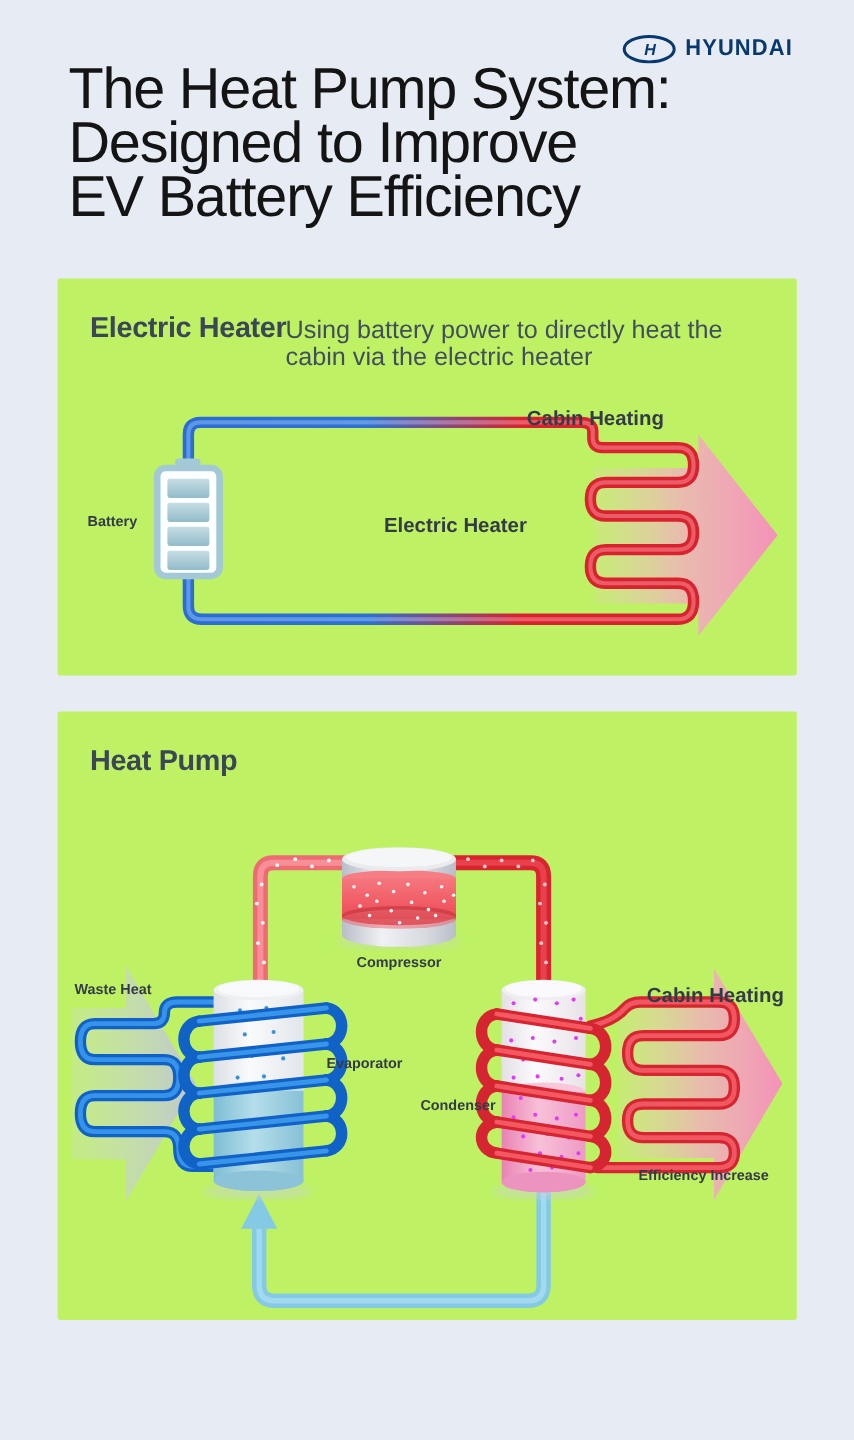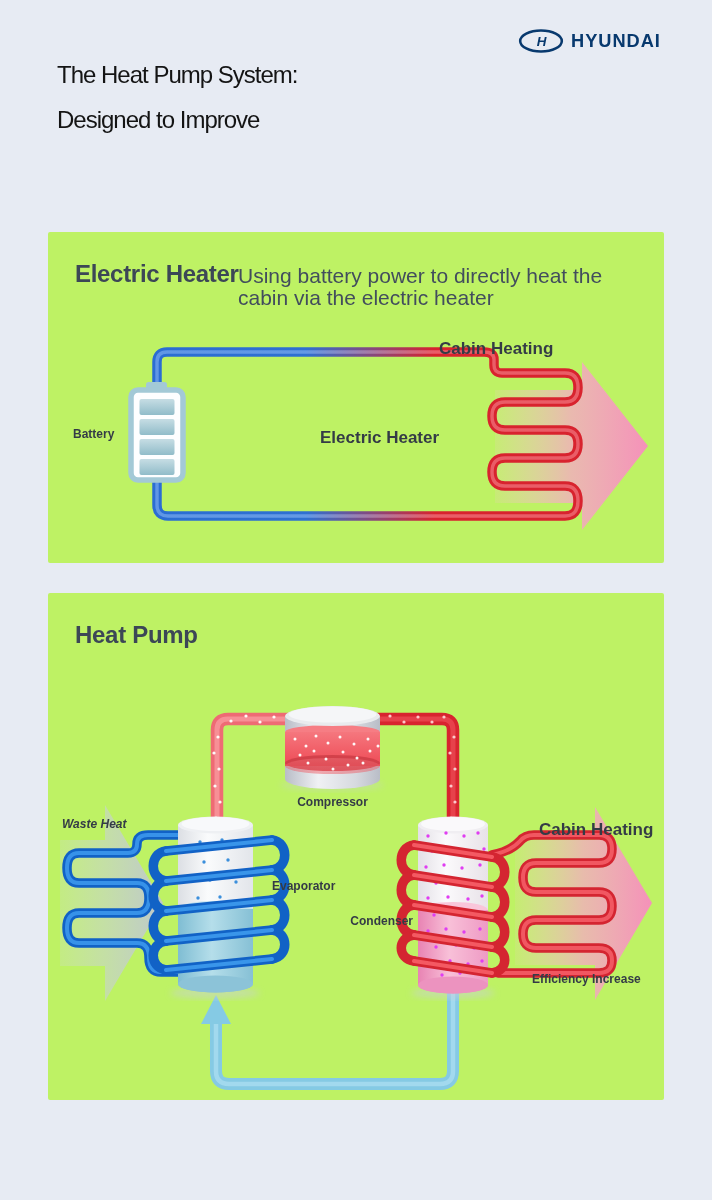--- a/index.html
+++ b/index.html
@@ -2,21 +2,21 @@
 <html><head>
 <meta charset="utf-8">
 <style>
   html,body{margin:0;padding:0;}
   body{width:712px;height:1200px;background:#e7ebf3;font-family:"Liberation Sans",sans-serif;position:relative;overflow:hidden;}
   .page{position:absolute;inset:0;}
   
   .brand{position:absolute;top:29px;right:47px;display:flex;align-items:center;gap:7px;}
   .brand svg{display:block;}
   .wordmark{font-weight:700;font-size:19px;letter-spacing:1px;color:#08396e;transform:scaleX(.96);transform-origin:left center;}
-  .title{position:absolute;left:57px;top:52px;font-size:24px;line-height:45px;letter-spacing:-1px;color:#141414;font-weight:500;}
+  .title{position:absolute;left:57px;top:52px;font-size:48px;line-height:45px;letter-spacing:-1px;color:#141414;font-weight:500;}
   
   .card{position:absolute;left:48px;width:616px;background:#bef264;border-radius:2px;}
   .card1{top:232px;height:331px;}
   .card2{top:593px;height:507px;}
   .card-title{position:absolute;left:27px;top:28px;font-size:24px;font-weight:700;color:#3c4756;letter-spacing:-.3px;}
   .card-desc{position:absolute;top:33px;font-size:21px;line-height:22px;color:#424d5d;}
   .card1 .card-desc{left:190px;width:372px;}
   .card2 .card-desc{left:160px;width:436px;}
   .diagram{position:absolute;inset:0;}
   .lbl{position:absolute;font-size:12px;font-weight:700;color:#343b46;white-space:nowrap;}
@@ -30,20 +30,21 @@
     <svg width="46" height="24" viewBox="0 0 64 34">
       <ellipse cx="32" cy="17" rx="29.5" ry="15" fill="none" stroke="#08396e" stroke-width="3.6"></ellipse>
       <text x="33" y="23.5" text-anchor="middle" font-size="19" font-weight="bold" font-style="italic" fill="#08396e" font-family="Liberation Sans, sans-serif">H</text>
     </svg>
     <span class="wordmark">HYUNDAI</span>
   </div>
 
   <div class="title">
     <div>The Heat Pump System:</div>
     <div>Designed to Improve</div>
+    <div>EV Battery Efficiency</div>
   </div>
 
   <div class="card card1">
     <div class="card-title">Electric Heater</div>
     <div class="card-desc">Using battery power to directly heat the cabin via the electric heater</div>
 
     <svg class="diagram" width="616" height="331" viewBox="0 0 616 331">
       <defs>
         <linearGradient id="pipeGrad1" gradientUnits="userSpaceOnUse" x1="109" y1="0" x2="480" y2="0">
           <stop offset="0" stop-color="#2b6dd3"></stop>
@@ -353,21 +354,21 @@
         <g stroke="#f85f68" stroke-width="4" opacity="0.9">
           <path d="M 366 252 L 444 264"></path>
             <path d="M 366 282 L 444 294"></path>
             <path d="M 366 312 L 444 324"></path>
           <path d="M 366 342 L 444 354"></path>
             <path d="M 366 368 L 444 380"></path>
         </g>
       </g>
     </svg>
 
-    <span class="lbl" style="left:14px;top:224px;font-style:italic;">Waste Heat</span>
+    <span class="lbl" style="left:14px;top:224px;">Waste Heat</span>
     <span class="lbl" style="left:232px;top:202px;width:105px;text-align:center;">Compressor</span>
     <span class="lbl" style="left:224px;top:286px;">Evaporator</span>
     <span class="lbl" style="left:288px;top:321px;width:77px;text-align:right;">Condenser</span>
     <span class="lbl" style="left:491px;top:227px;font-size:17px;">Cabin Heating</span>
     <span class="lbl" style="left:484px;top:379px;">Efficiency Increase</span>
   </div>
 
 </div>
 
 </body></html>

